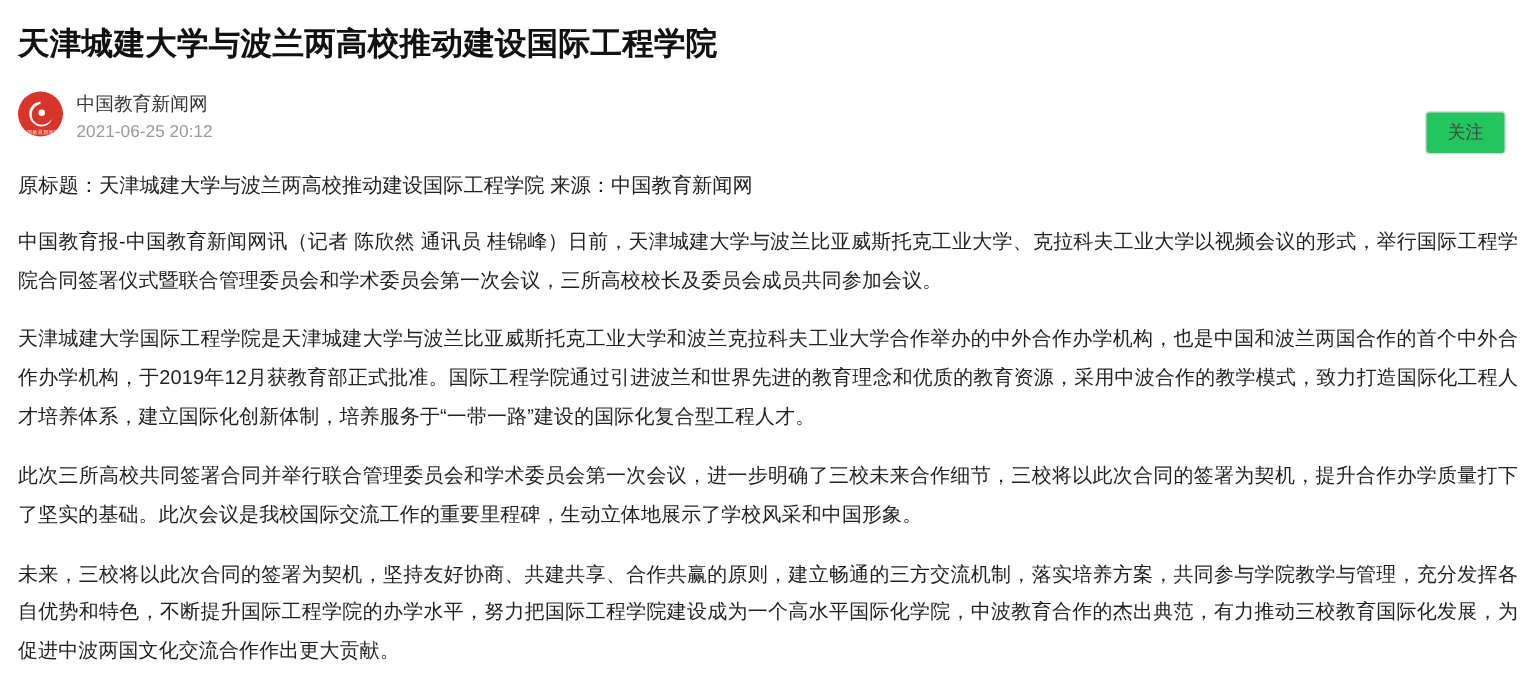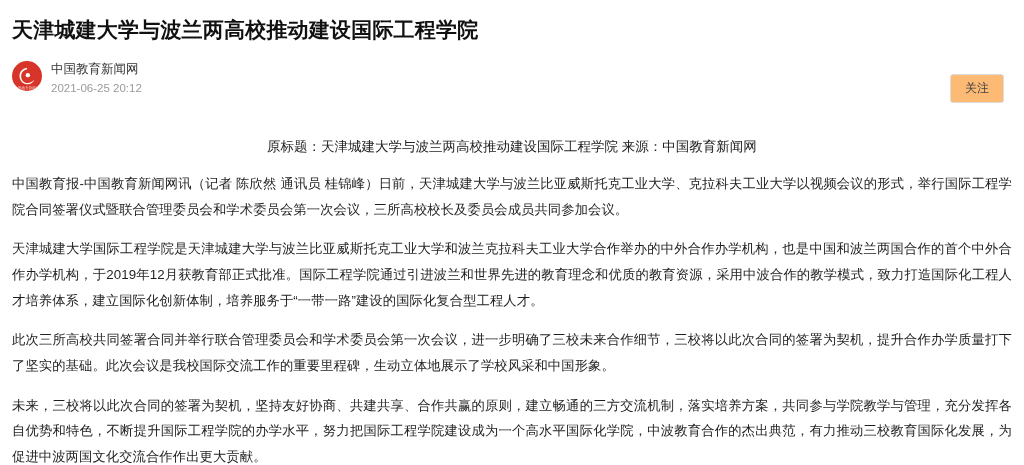--- a/index.html
+++ b/index.html
@@ -81,33 +81,32 @@
     margin-top: 1px;
   }
   .follow-button {
     position: absolute;
     right: 20px;
     top: 58px;
     min-width: 54px;
     padding: 5px 11px;
     border: 1px solid #dcdcdc;
     border-radius: 3px;
-    background: #fdba74;
+    background: #22c55e;
     color: #444444;
     font-size: 12px;
     text-align: center;
     cursor: pointer;
     box-sizing: border-box;
   }
   .orig-title {
     font-size: 13.5px;
     color: #222222;
-    margin-top: 35px;
+    margin-top: 12px;
     line-height: 1.6;
-    text-align: center;
   }
   .body-para {
     font-size: 13.3px;
     color: #1f1f1f;
     line-height: 1.95;
     text-align: justify;
     letter-spacing: 0.1px;
   }
 </style>
 </head>

